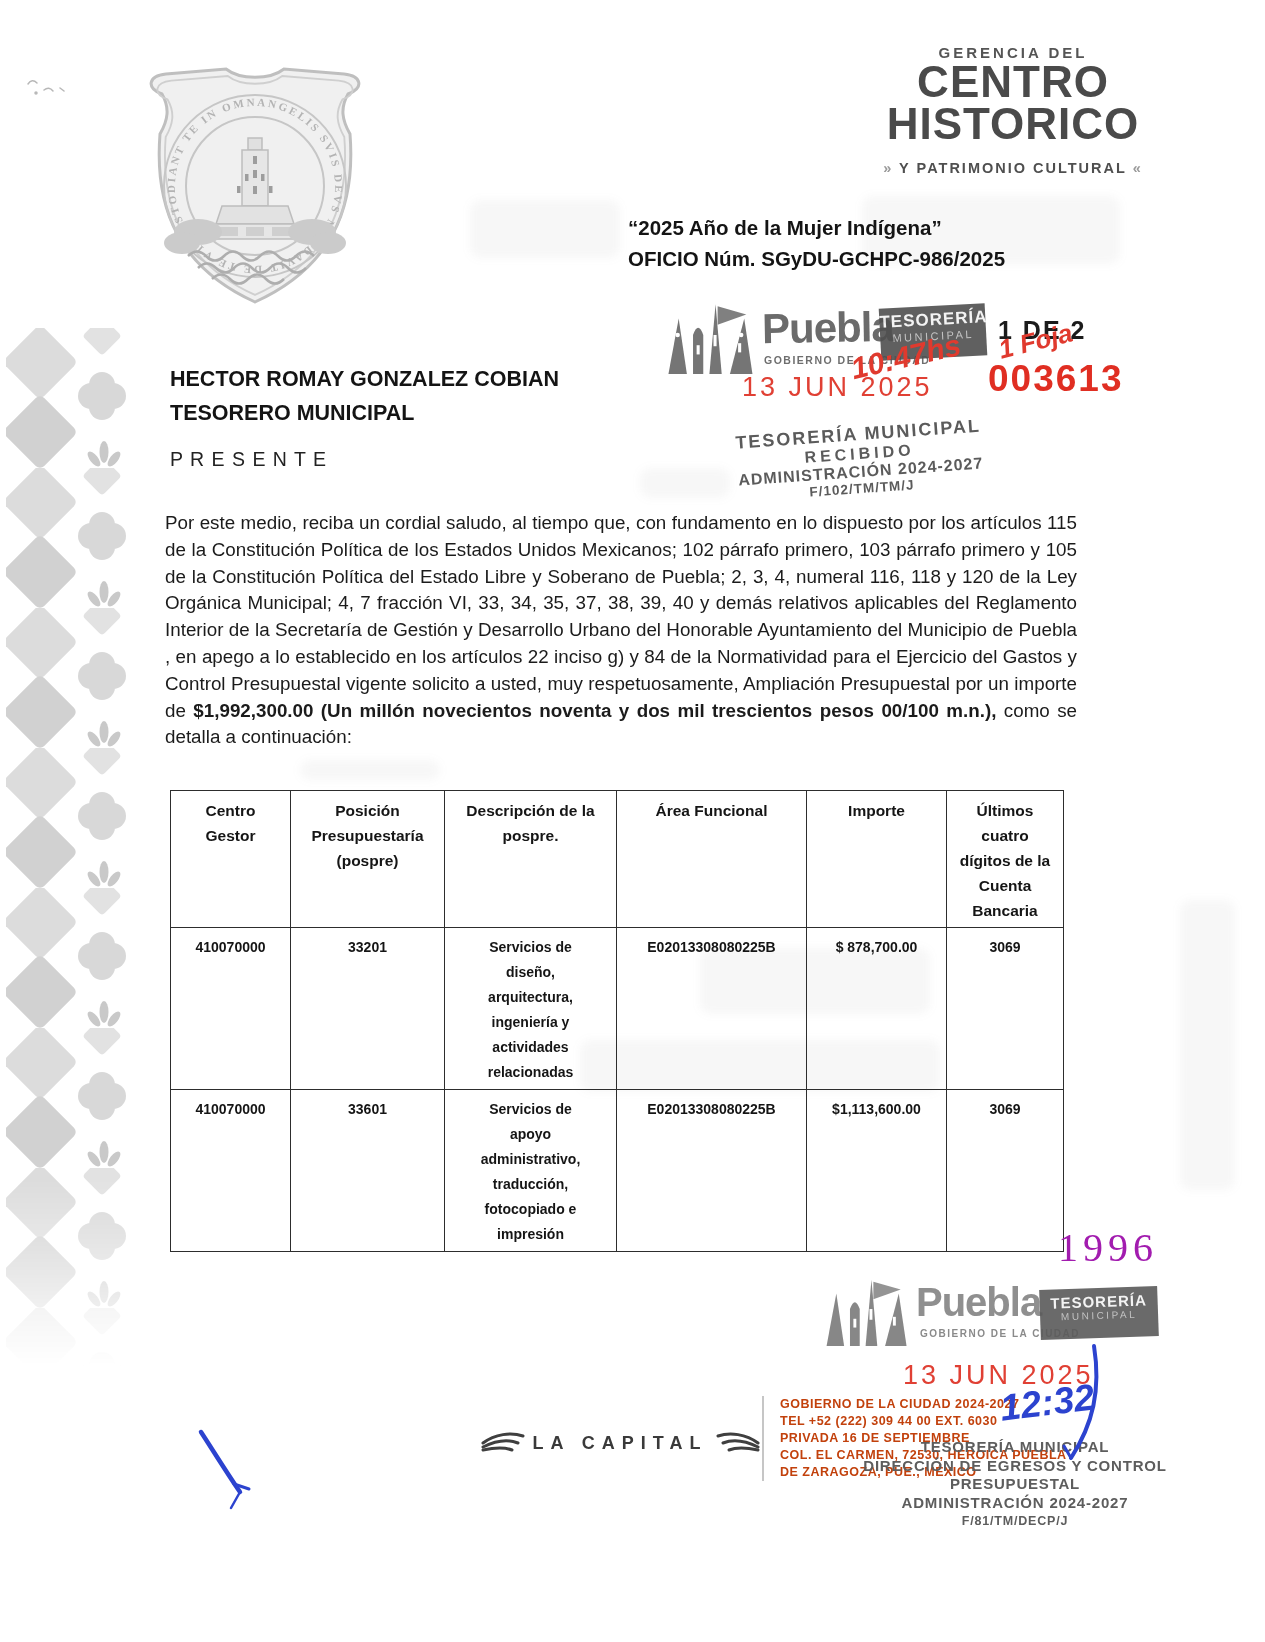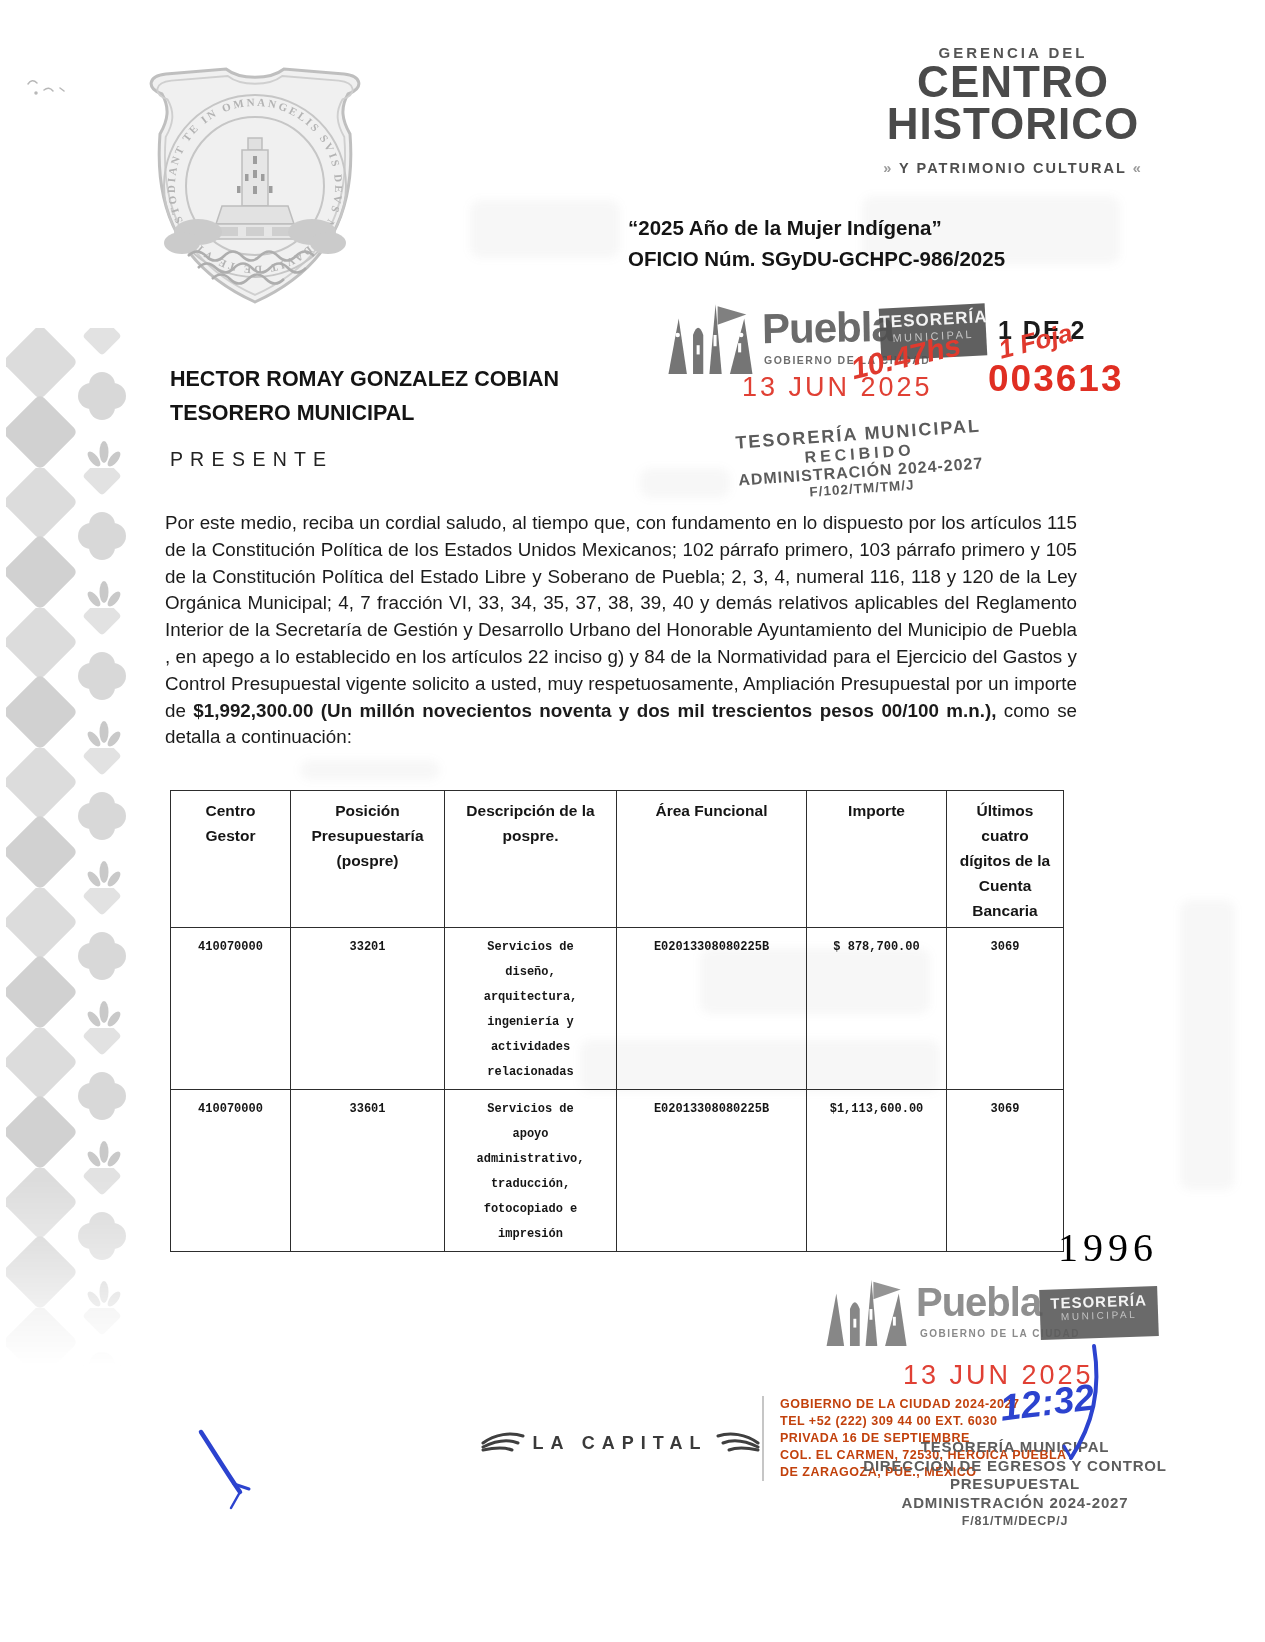--- a/index.html
+++ b/index.html
@@ -49,29 +49,29 @@
   .body-par{left:165px;top:510px;width:912px;font-size:18.8px;line-height:26.8px;
     text-align:justify;color:#1b1b1b;z-index:2;}
   .b{font-weight:700;}
 
   
   .doc-table{left:170px;top:790px;z-index:2;}
   table{border-collapse:collapse;table-layout:fixed;width:893px;}
   th,td{border:1.5px solid #2d2d2d;vertical-align:top;text-align:center;
     padding:7px 4px 4px 4px;color:#151515;white-space:pre-line;}
   th{font-size:15.5px;font-weight:700;line-height:25px;height:82px;}
-  td{font-size:12px;font-weight:700;line-height:25px;font-family:Liberation Mono, monospace;}
+  td{font-size:14px;font-weight:700;line-height:25px;}
   tr.r1 td{height:138px;}
   tr.r2 td{height:146px;}
 
   
   .closing{left:170px;top:1210px;width:902px;font-size:19px;line-height:36.5px;
     text-align:justify;z-index:2;color:#1a1a1a;}
   .red-serial{left:1058px;top:1224px;font-family:"Liberation Serif", serif;
-    font-size:40px;color:#000000;letter-spacing:5px;z-index:4;}
+    font-size:40px;color:#a21caf;letter-spacing:5px;z-index:4;}
 
   
   .capital{left:470px;top:1430px;width:300px;text-align:center;z-index:2;color:#3a3a3a;}
   .capital-row{display:flex;align-items:center;justify-content:center;gap:8px;}
   .capital-l1{font-size:18px;font-weight:700;letter-spacing:7px;}
   .capital-l2{font-size:33px;font-weight:700;letter-spacing:3px;margin-top:-2px;color:#383838;}
   .fineprint{left:762px;top:1396px;width:300px;border-left:2.5px solid #c6c6c6;
     padding-left:16px;font-size:12.5px;font-weight:700;color:#c2410c;
     line-height:17px;letter-spacing:.5px;z-index:2;}
   .office-stamp{left:845px;top:1438px;width:340px;text-align:center;color:#5d5d5d;

